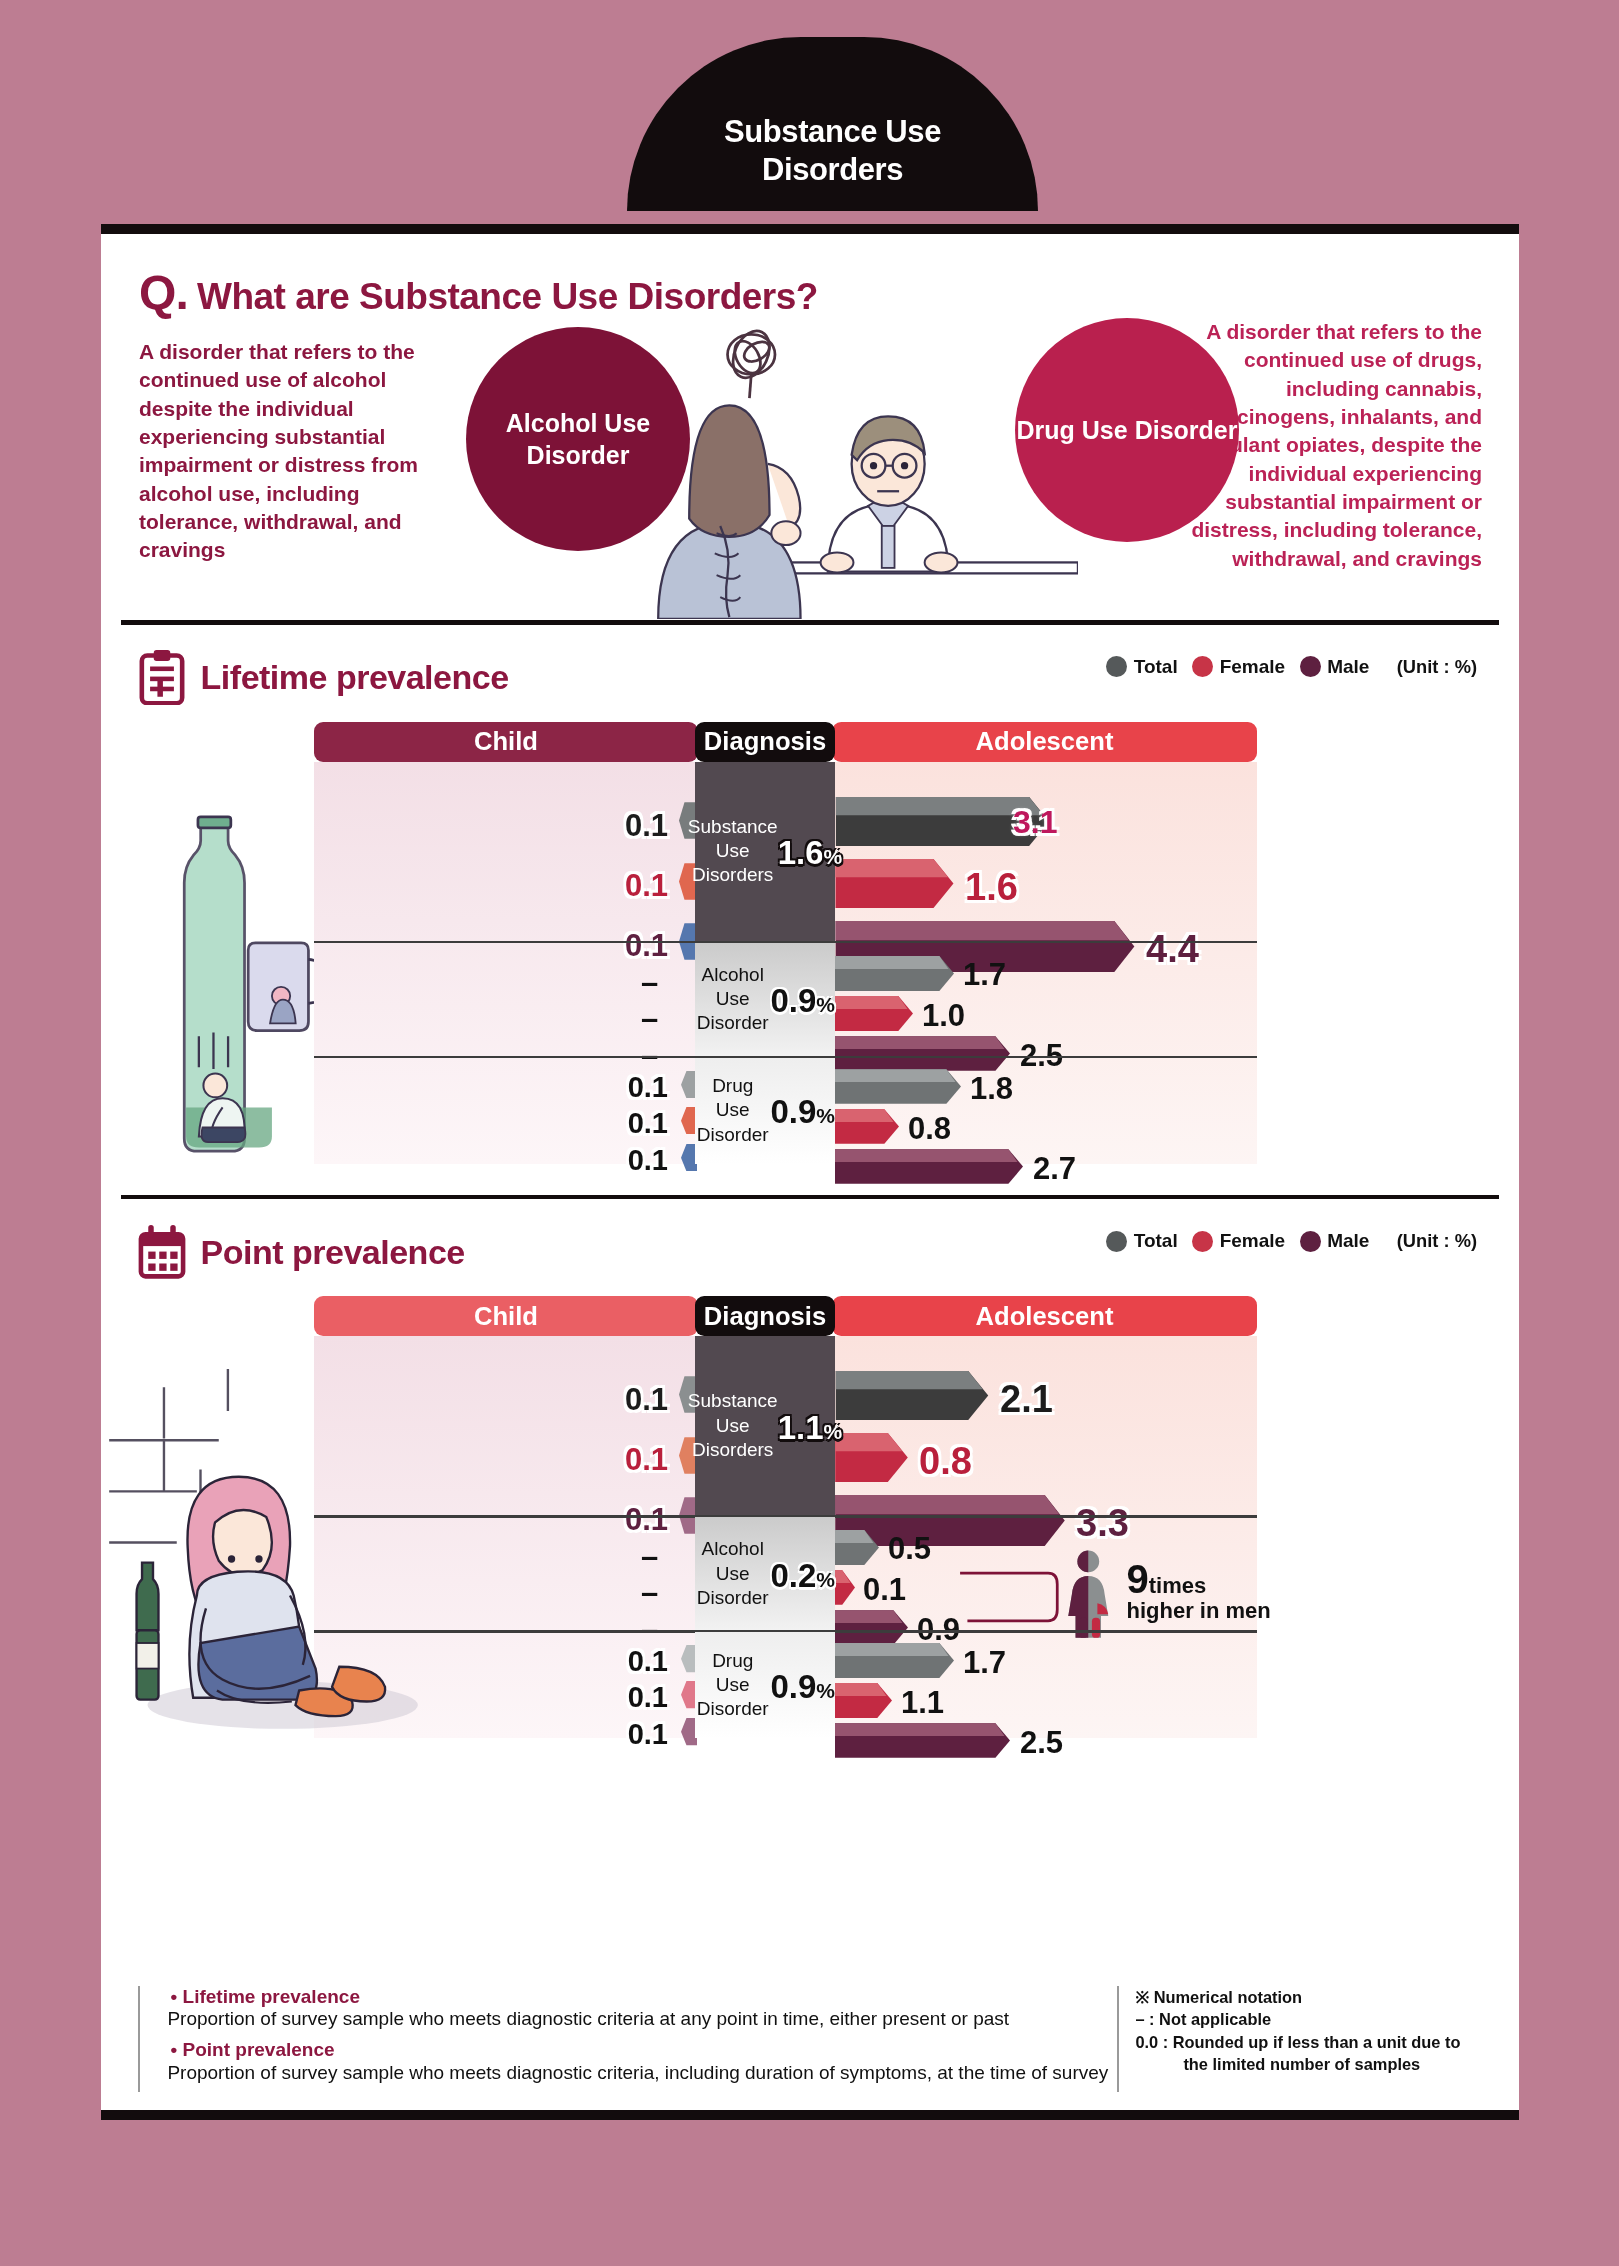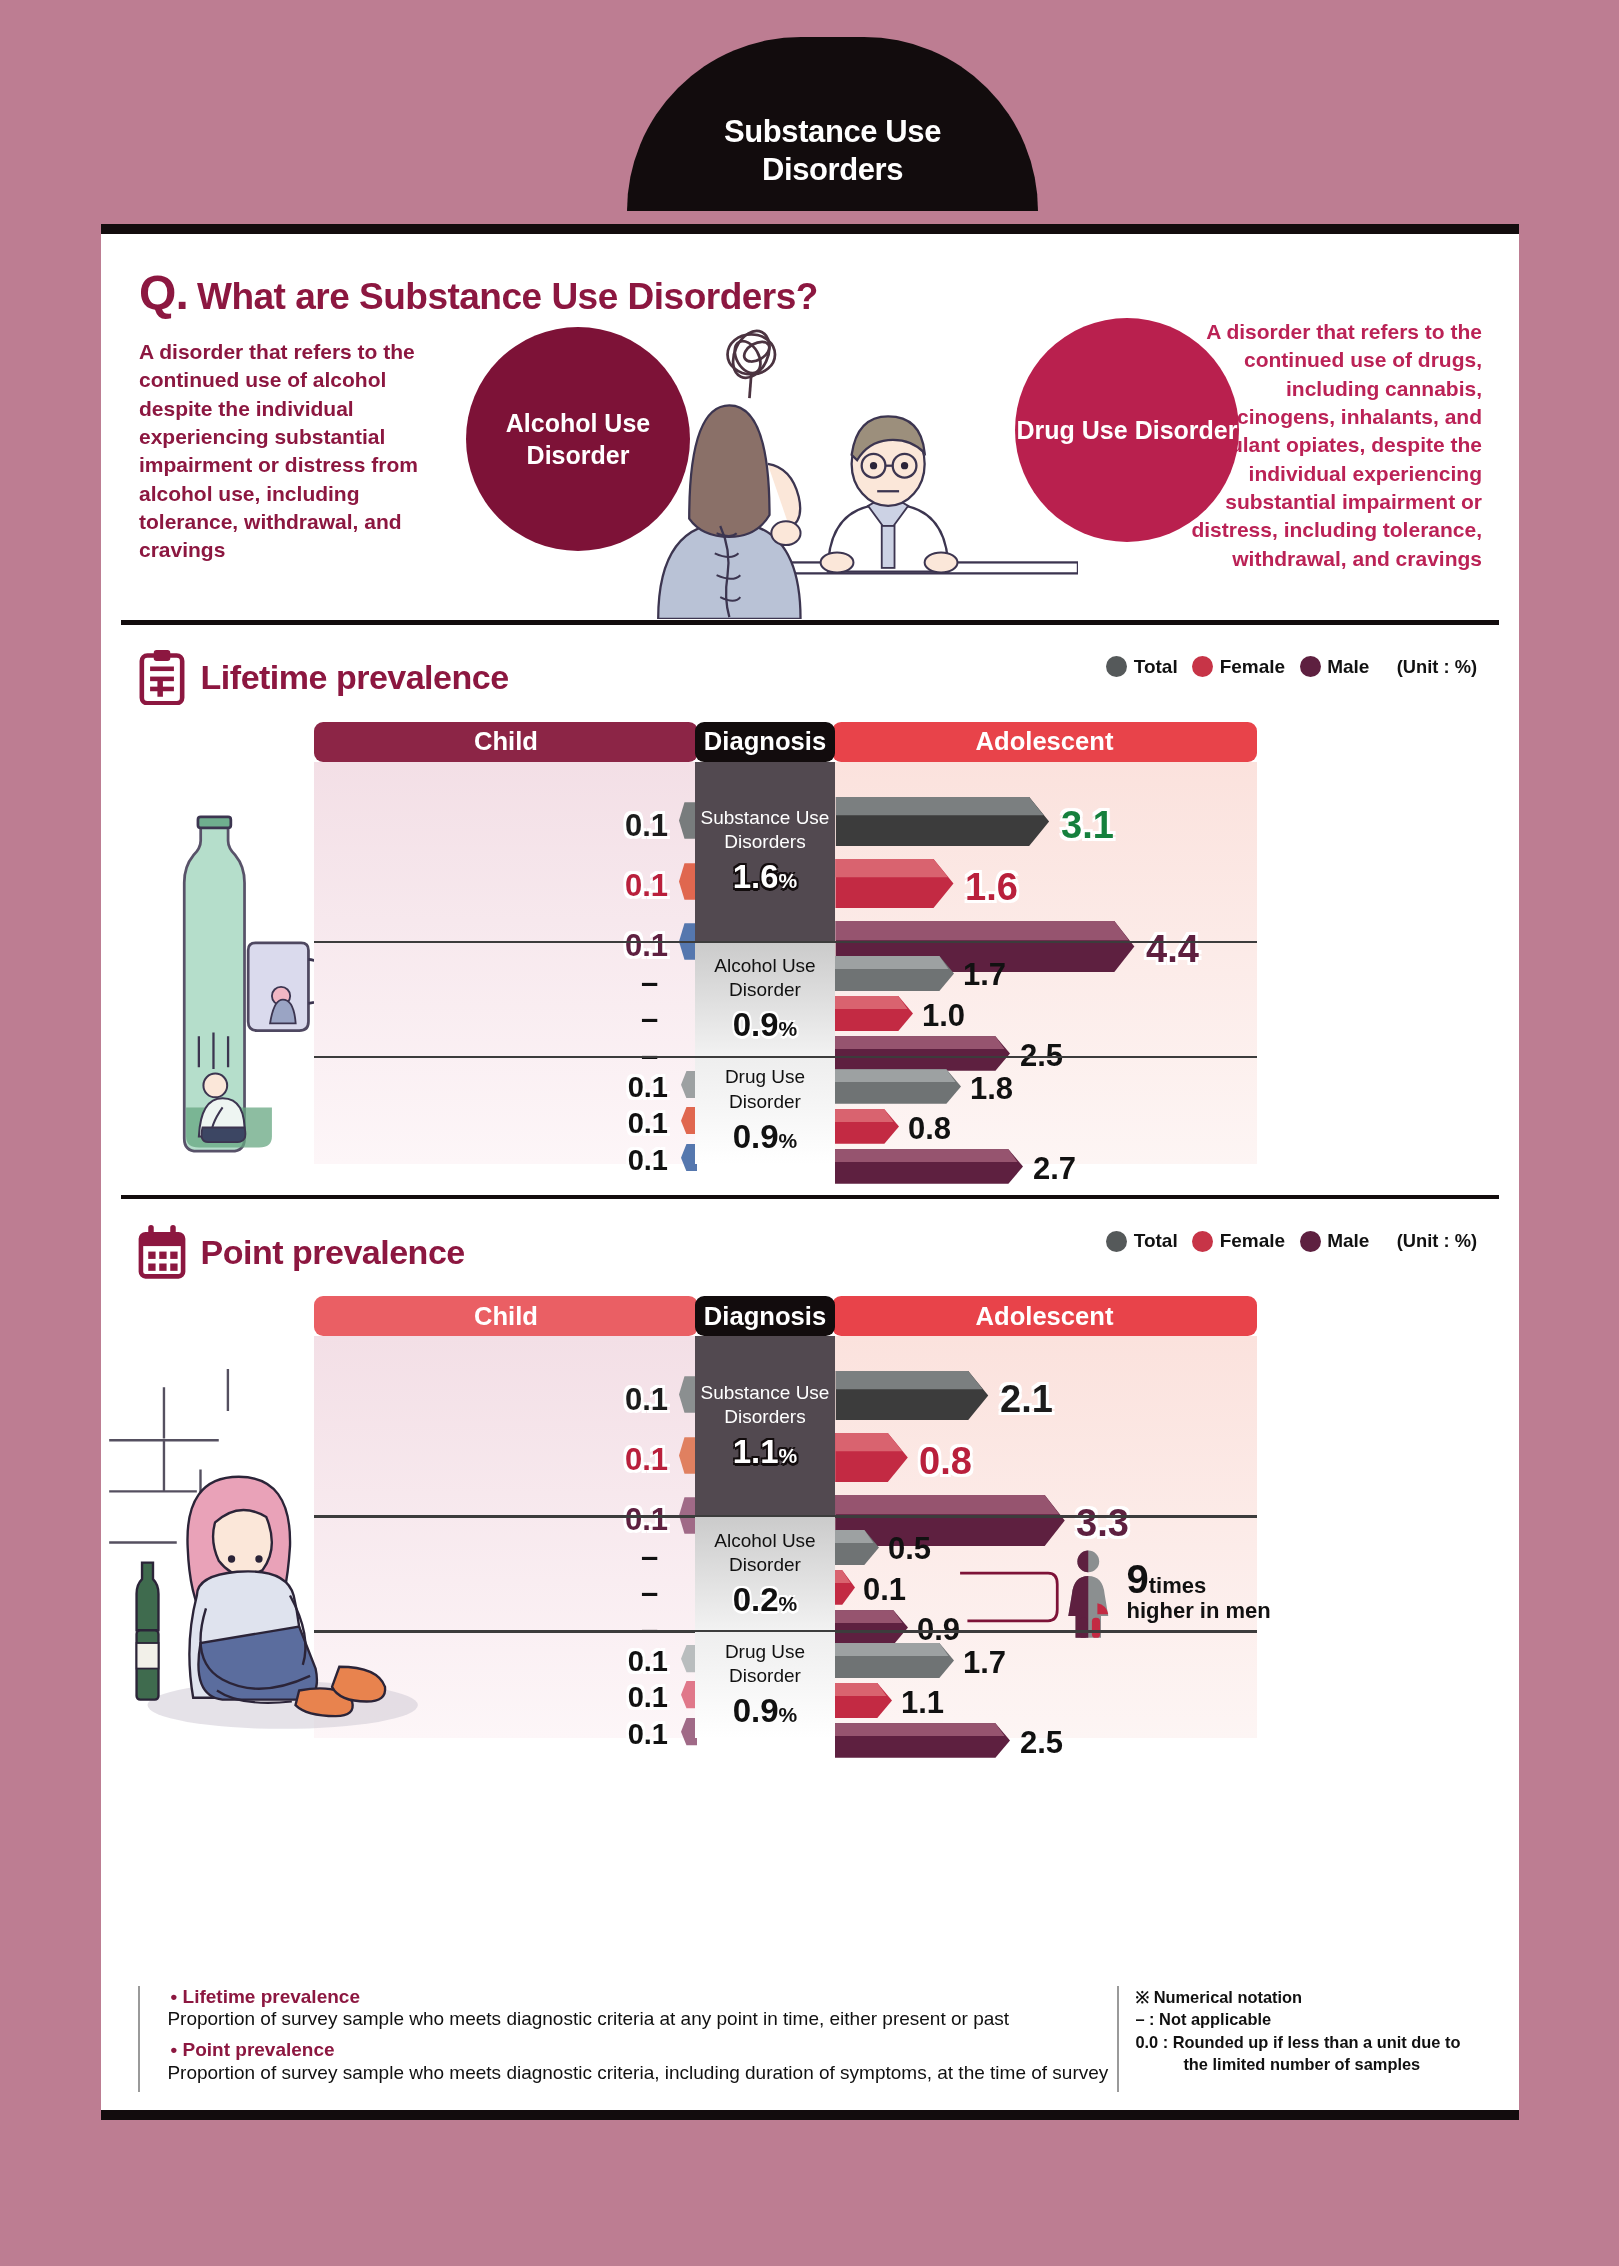--- a/index.html
+++ b/index.html
@@ -103,21 +103,21 @@
     background: linear-gradient(#f3dfe6, #fdf6f8);
   }
   .band-adol {
     position: absolute; left: 697px; width: 422px; top: 0;
     background: linear-gradient(#fbe2dd, #fdf5f4);
   }
   .diag-col {
     position: absolute; left: 557px; width: 140px; top: 0; z-index: 3;
   }
   .diag-cell {
-    display: flex; flex-direction: column; align-items: center;
+    display: flex; flex-direction: row; align-items: center;
     justify-content: center; text-align: center;
   }
   .diag-cell .dname { font-size: 19px; line-height: 1.28; }
   .diag-cell .dpct { font-weight: bold; margin-top: 3.7px; }
   .diag-cell .dpct .num { font-size: 33px; }
   .diag-cell .dpct .sign { font-size: 21px; }
   .d-primary { background: #524950; color: #fff; }
   .d-primary .dpct { color: #fff; text-shadow: -1.8px -1.8px 0 #120c0d,1.8px -1.8px 0 #120c0d,-1.8px 1.8px 0 #120c0d,1.8px 1.8px 0 #120c0d,0 2.7px 0 #120c0d; }
   .d-alt1 { background: linear-gradient(#cbcbcb, #f2f2f2); color: #111; border-top: 2.7px solid #3c3c3c; }
   .d-alt1 .dpct { color: #111; text-shadow: -1.8px -1.8px 0 #fff,1.8px -1.8px 0 #fff,-1.8px 1.8px 0 #fff,1.8px 1.8px 0 #fff,0 2.7px 0 #fff; }
@@ -317,21 +317,21 @@
             </svg></div>
         <div class="c-val" style="left:420px;top:48px;width:110px;color:#1c1c1c">0.1</div>
         <div class="c-val" style="left:420px;top:108px;width:110px;color:#b9203c">0.1</div>
         <div class="c-val" style="left:420px;top:168px;width:110px;color:#5e2040">0.1</div>
 
         <div class="a-bar" style="left:697px;top:35px">
           <svg width="215" height="49" viewBox="0 0 235 54">
               <path d="M0 0 H213 L235 27 L213 54 H0z" fill="#3c3c3c"></path>
               <path d="M0 0 H213 L229 20 H0z" fill="#7b7f80"></path>
             </svg></div>
-        <div class="a-val outline" style="left:923px;top:44px;font-size:38px;color:#15803d">3.1</div>
+        <div class="a-val outline" style="left:875px;top:44px;font-size:32px;color:#be185d">3.1</div>
 
         <div class="a-bar" style="left:697px;top:97px">
           <svg width="119" height="49" viewBox="0 0 130 54">
               <path d="M0 0 H108 L130 27 L108 54 H0z" fill="#c32a43"></path>
               <path d="M0 0 H108 L124 20 H0z" fill="#d9636f"></path>
             </svg></div>
         <div class="a-val outline" style="left:827px;top:106px;font-size:38px;color:#b9203c">1.6</div>
 
         <div class="a-bar" style="left:697px;top:159px">
           <svg width="300" height="51" viewBox="0 0 328 56">

